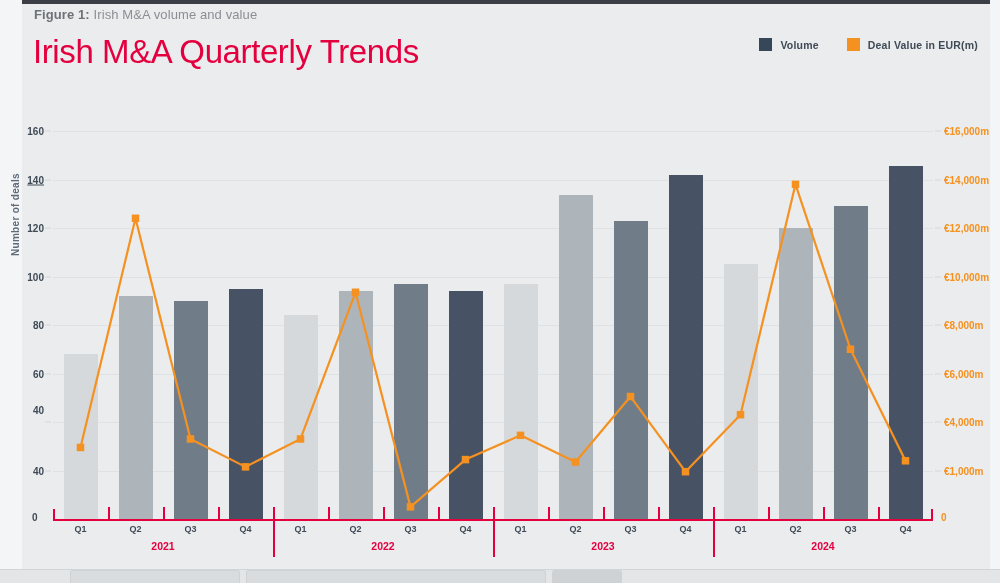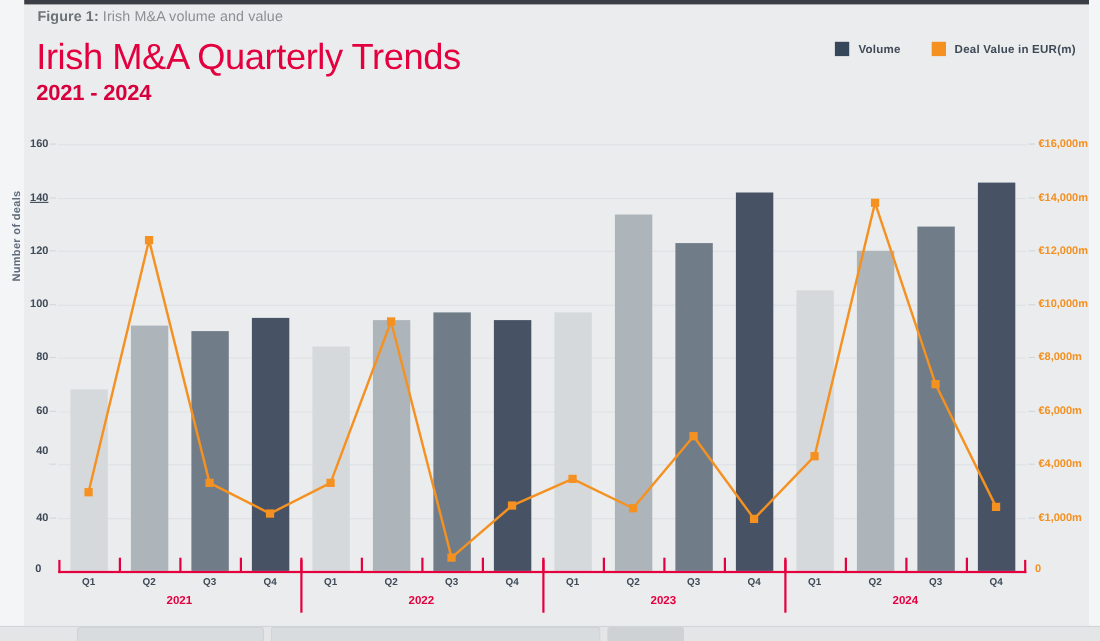--- a/index.html
+++ b/index.html
@@ -156,21 +156,20 @@
 
   <div class="top-strip"></div>
   <div class="side-strip-l"></div>
   <div class="side-strip-r"></div>
 
   <div class="figure-caption">
     <b>Figure 1:</b><span> Irish M&amp;A volume and value</span>
   </div>
 
   <div class="title">Irish M&amp;A Quarterly Trends</div>
-  <div class="subtitle">2021 - 2024</div>
 
   <div class="legend">
     <div class="legend-item">
       <span class="legend-swatch" style="background:#37475a"></span>
       <span class="legend-label">Volume</span>
     </div>
     <div class="legend-item">
       <span class="legend-swatch" style="background:#f59120"></span>
       <span class="legend-label">Deal Value in EUR(m)</span>
     </div>

